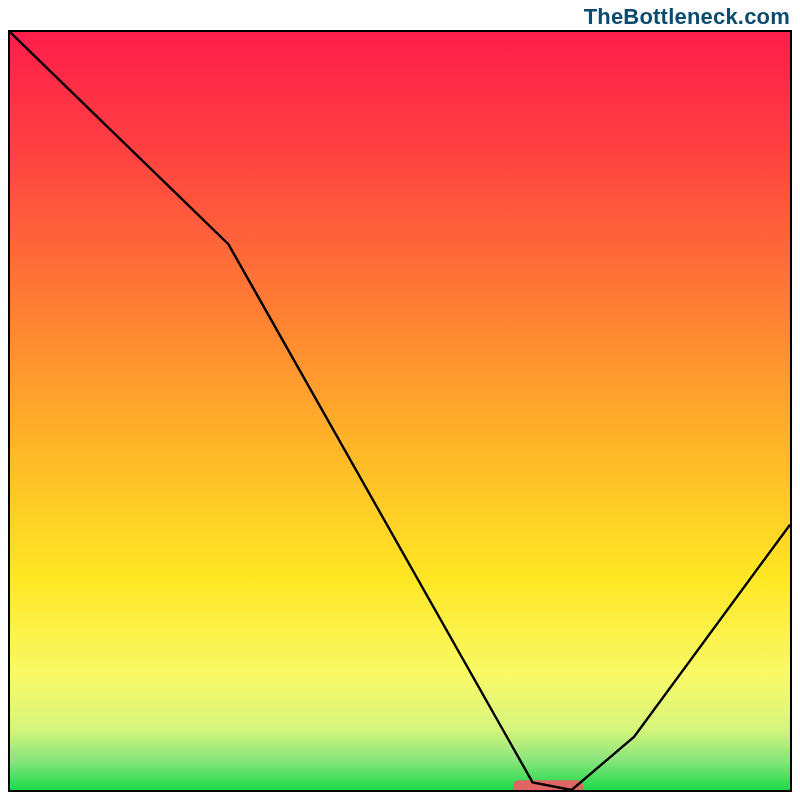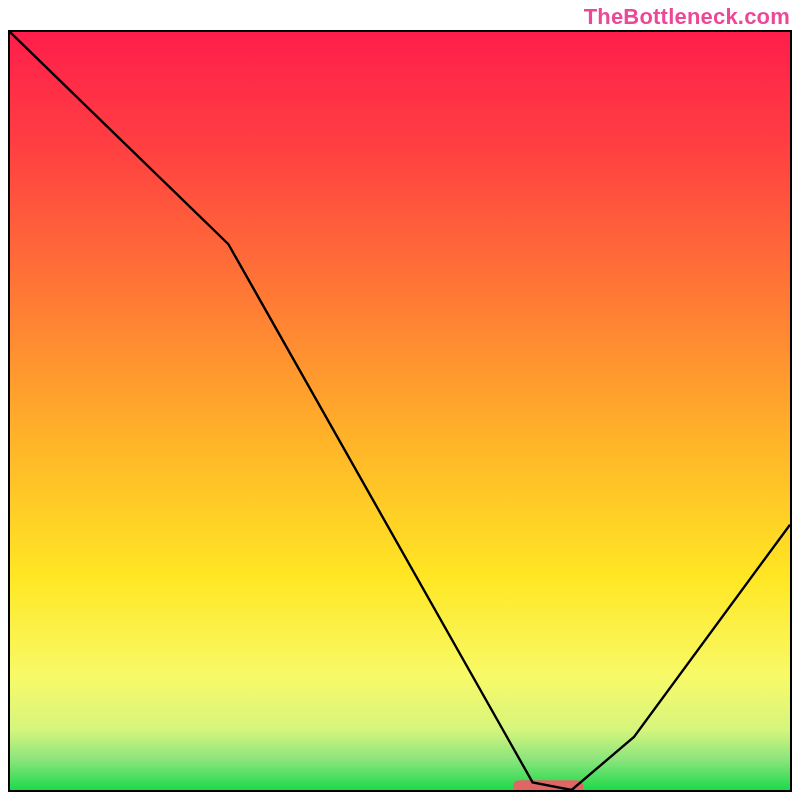--- a/index.html
+++ b/index.html
@@ -14,21 +14,21 @@
     position: relative;
     width: 800px;
     height: 800px;
   }
   .watermark {
     position: absolute;
     top: 4px;
     right: 10px;
     font-size: 22px;
     font-weight: 600;
-    color: #ec4899;
+    color: #0c4a6e;
     letter-spacing: 0.2px;
     z-index: 5;
   }
   .plot {
     position: absolute;
     left: 8px;
     top: 30px;
     width: 784px;
     height: 762px;
     border: 2px solid #000;

